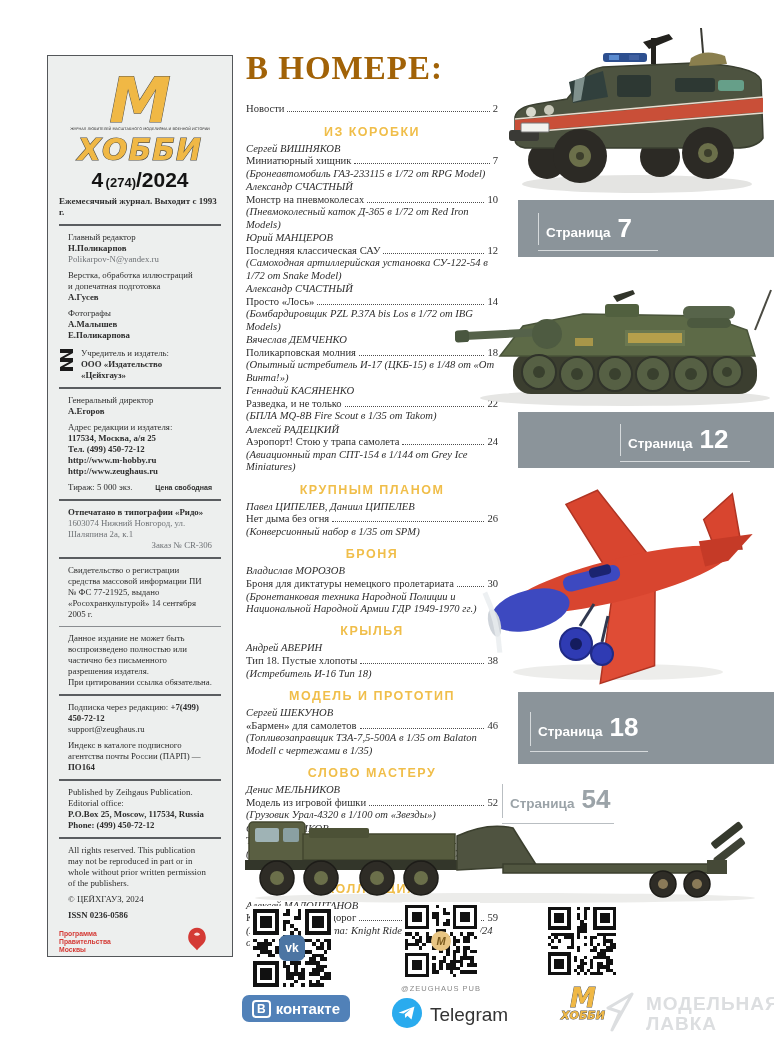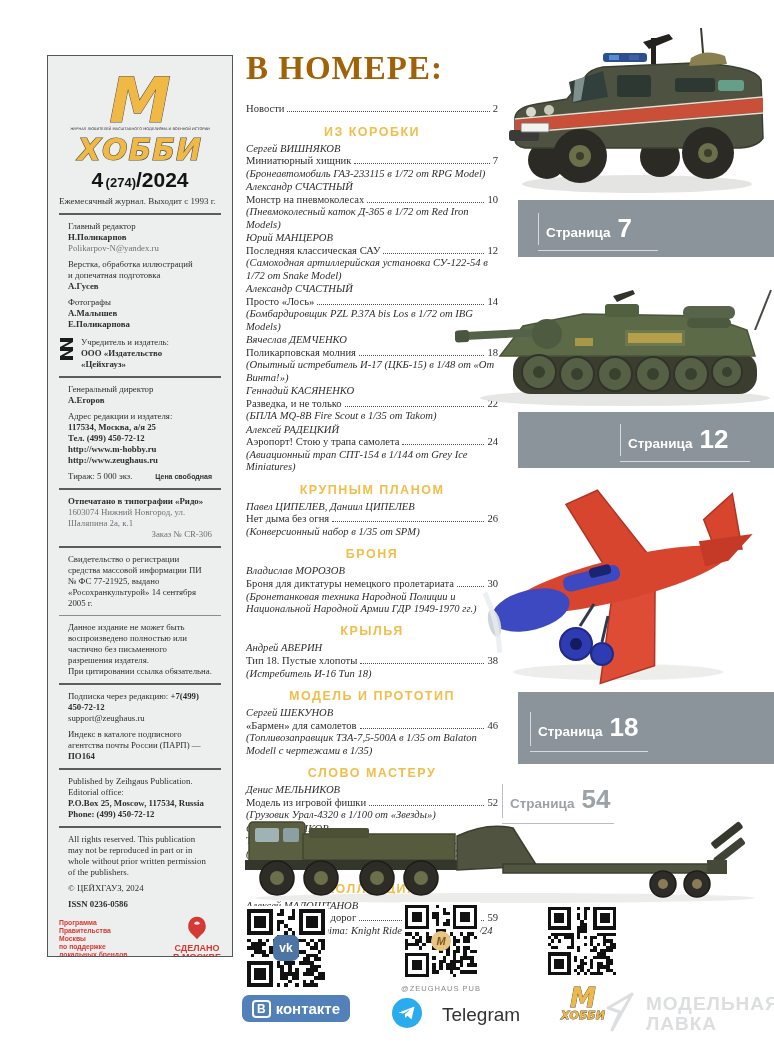--- a/index.html
+++ b/index.html
@@ -9,21 +9,21 @@
   
   #sidebar{position:absolute;left:47px;top:55px;width:186px;height:902px;
            background:#edefee;border:1px solid #54575a;box-sizing:border-box;
            padding:8px 11px;font-size:8.8px;line-height:11px;overflow:hidden}
   .logo-wrap{text-align:center;margin:2px 0 0}
   .issue-line{text-align:center;font-family:"Liberation Sans","DejaVu Sans",sans-serif;
               color:#141414;margin:1px 0 6px}
   .issue-no{font-size:21px;font-weight:bold}
   .issue-paren{font-size:13px;font-weight:bold}
   .issue-year{font-size:21px;font-weight:bold}
-  .sb-sub{font-weight:normal;font-size:9px;margin:2px 0 6px}
+  .sb-sub{font-weight:bold;font-size:9px;margin:2px 0 6px}
   .rule{border:none;border-top:2px solid #5a5d60;margin:6px 0}
   .rule-thin{border:none;border-top:1px solid #8a8d90;margin:6px 0}
   .sb-block{margin:5px 9px}
   .b{font-weight:bold}
   .gray{color:#6f7276}
   .right{text-align:right}
   .pub-row{display:flex;gap:6px;align-items:flex-start;margin:7px 0 4px}
   .tiny-sans{font-family:"Liberation Sans","DejaVu Sans",sans-serif;font-size:8.6px;line-height:11px}
   .mim-row{display:flex;align-items:center;gap:14px;justify-content:space-between;margin:6px 0}
   .mim-prog{font-family:"Liberation Sans","DejaVu Sans",sans-serif;font-size:6.8px;line-height:8px;
@@ -65,21 +65,21 @@
              font-family:"Liberation Sans","DejaVu Sans",sans-serif;font-weight:bold;font-size:12px}
   .tg-center{width:20px;height:20px;background:#E8C583;border-radius:50%;display:flex;
              align-items:center;justify-content:center;color:#7a5a1e;
              font-family:"Liberation Sans","DejaVu Sans",sans-serif;font-weight:bold;font-size:11px;font-style:italic}
   #vk-button{position:absolute;left:242px;top:995px;width:108px;height:27px;background:#5181B8;
              border-radius:7px;display:flex;align-items:center;justify-content:center;gap:5px;
              color:#fff;font-family:"Liberation Sans","DejaVu Sans",sans-serif;font-weight:bold;font-size:15px}
   .vk-badge{border:2px solid #fff;border-radius:4px;font-size:12px;line-height:14px;padding:0 3px}
   #tg-handle{position:absolute;left:386px;top:984px;width:110px;text-align:center;
              font-family:"Liberation Sans","DejaVu Sans",sans-serif;font-size:7.5px;letter-spacing:1px;color:#8a8a8a}
-  #tg-row{position:absolute;left:392px;top:998px;display:flex;align-items:center;gap:20px}
+  #tg-row{position:absolute;left:392px;top:998px;display:flex;align-items:center;gap:8px}
   #tg-row .tg-text{font-family:"Liberation Sans","DejaVu Sans",sans-serif;font-size:19px;color:#333}
   #mh-mini{position:absolute;left:552px;top:983px;width:62px;text-align:center}
   #watermark{position:absolute;left:598px;top:990px;display:flex;align-items:center;gap:8px;
              color:#dcdee0;font-family:"Liberation Sans","DejaVu Sans",sans-serif;font-weight:bold;
              font-size:19px;line-height:20px;letter-spacing:1px}
 </style>
 </head>
 <body>
 
 <div id="sidebar">
@@ -540,21 +540,21 @@
         <circle cx="452" cy="78" r="5"></circle>
       </g>
     <g transform="rotate(-38 482 52)">
       <rect x="470" y="44" width="36" height="8" rx="2" fill="#3f4336"></rect>
       <rect x="478" y="30" width="36" height="8" rx="2" fill="#35392d"></rect>
     </g>
     <rect x="462" y="54" width="20" height="14" fill="#454937"></rect>
   </svg>
 </div>
 
-<div class="qr" style="left:244px;top:906px;width:84px;height:84px">
+<div class="qr" style="left:250px;top:906px;width:84px;height:84px">
     <svg viewBox="0 0 21 21" shape-rendering="crispEdges">
       <rect x="0" y="0" width="7" height="7" fill="#111"></rect>
       <rect x="1" y="1" width="5" height="5" fill="#fff"></rect>
       <rect x="2" y="2" width="3" height="3" fill="#111"></rect>
       <rect x="14" y="0" width="7" height="7" fill="#111"></rect>
       <rect x="15" y="1" width="5" height="5" fill="#fff"></rect>
       <rect x="16" y="2" width="3" height="3" fill="#111"></rect>
       <rect x="0" y="14" width="7" height="7" fill="#111"></rect>
       <rect x="1" y="15" width="5" height="5" fill="#fff"></rect>
       <rect x="2" y="16" width="3" height="3" fill="#111"></rect>

